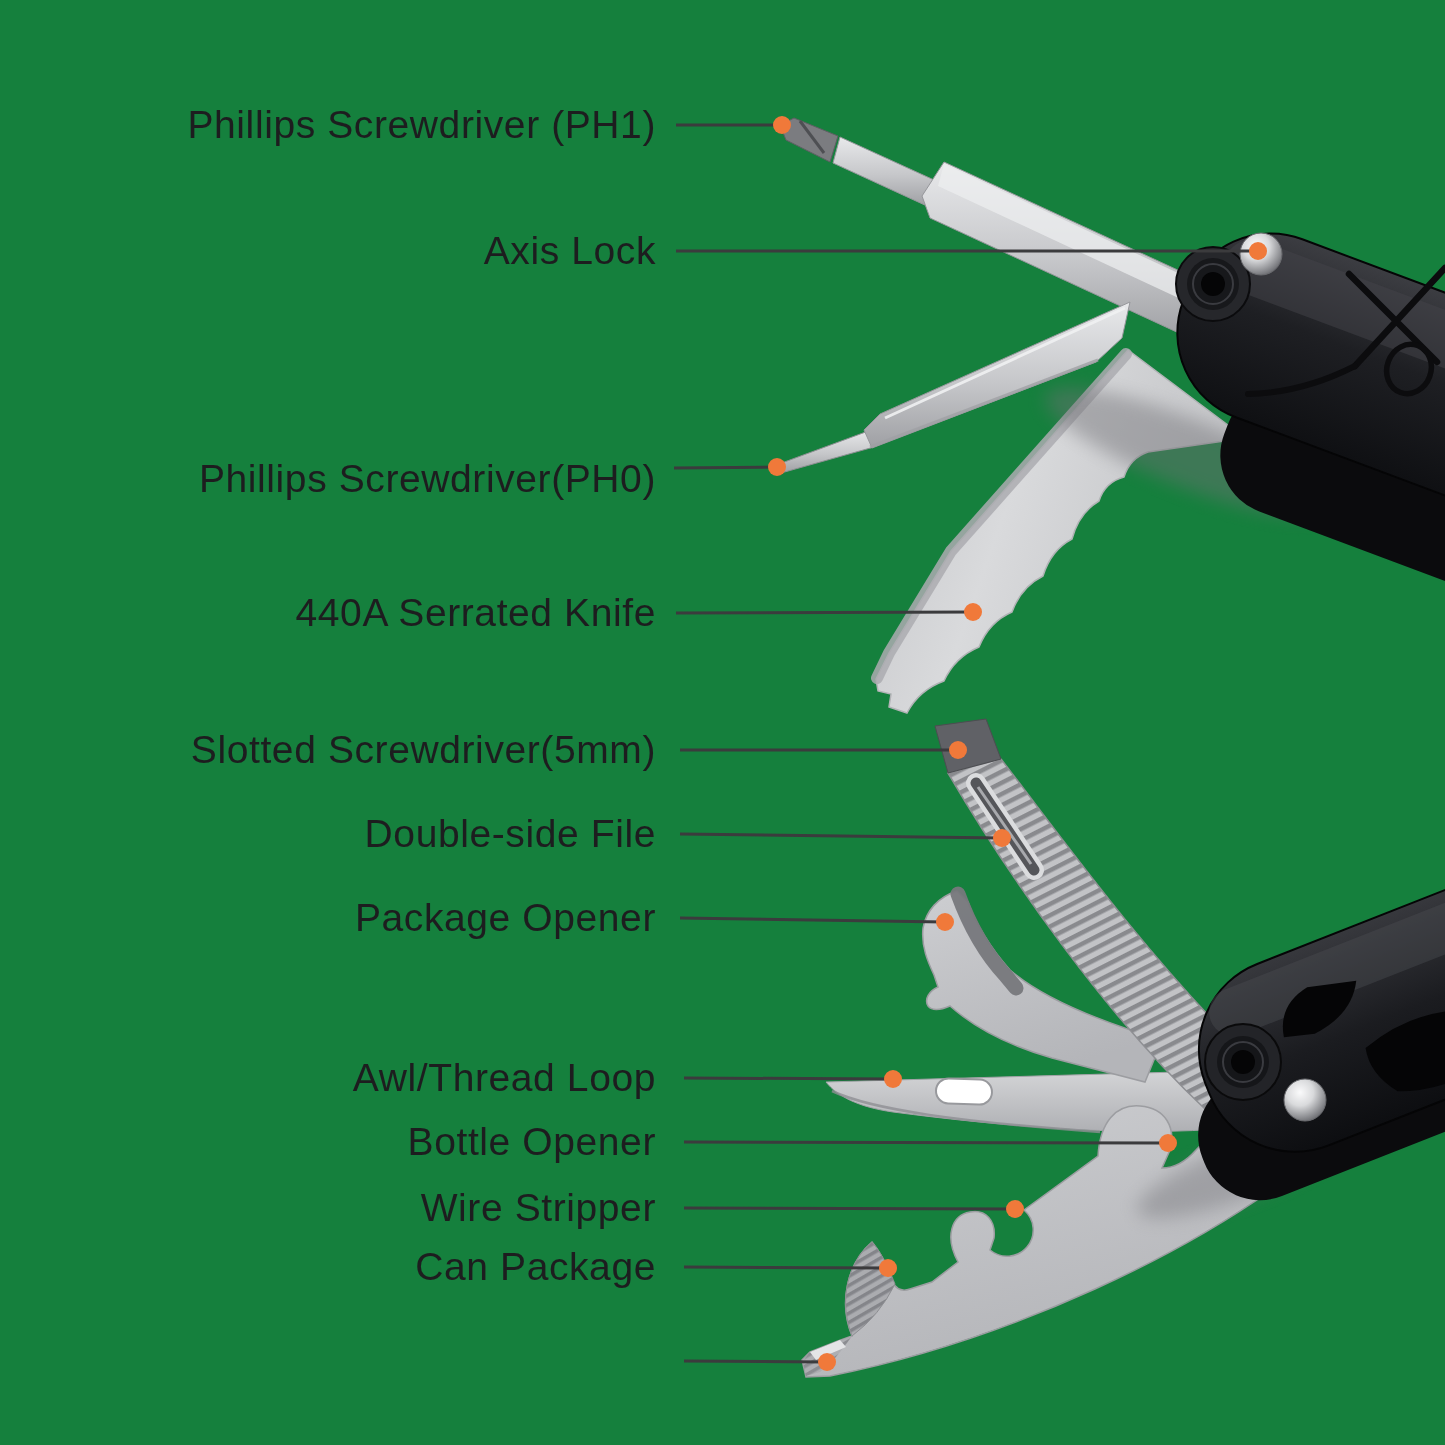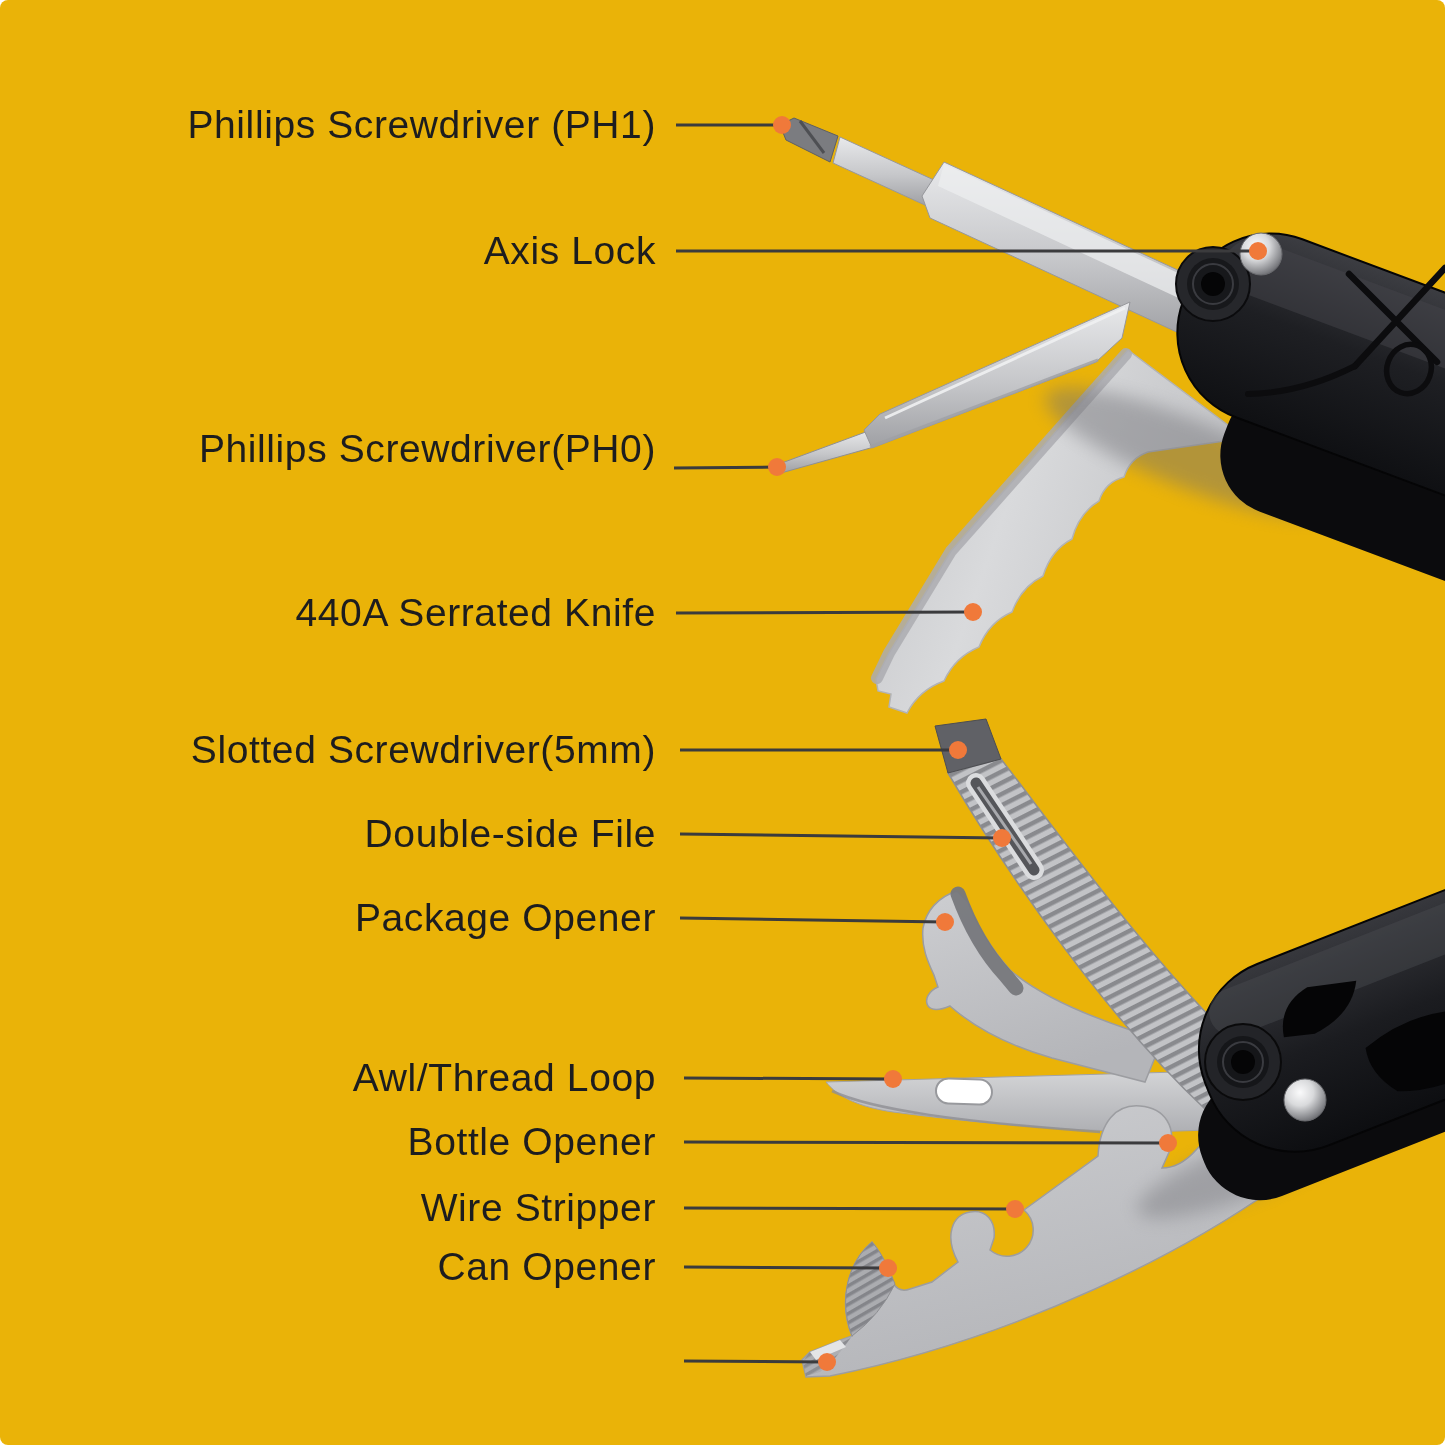--- a/index.html
+++ b/index.html
@@ -8,22 +8,21 @@
     width: 1445px;
     height: 1445px;
     background: #ffffff;
     overflow: hidden;
     font-family: "Liberation Sans", sans-serif;
   }
   .stage {
     position: relative;
     width: 1445px;
     height: 1445px;
-    background: #eab308;
-    border-radius: 8px;
+    background: #15803d;
   }
   .stage > svg {
     position: absolute;
     left: 0;
     top: 0;
   }
   .labels-layer {
     position: absolute;
     left: 0;
     top: 0;
@@ -224,24 +223,24 @@
       <circle cx="1015" cy="1209" r="9" fill="#F0793A"></circle>
       <line x1="684" y1="1267" x2="888" y2="1268" stroke="#3B3B3D" stroke-width="3"></line>
       <circle cx="888" cy="1268" r="9" fill="#F0793A"></circle>
       <line x1="684" y1="1361" x2="827" y2="1362" stroke="#3B3B3D" stroke-width="3"></line>
       <circle cx="827" cy="1362" r="9" fill="#F0793A"></circle>
     </svg>
 
   <div class="labels-layer">
       <div class="callout-label" style="top: 98px;">Phillips Screwdriver (PH1)</div>
       <div class="callout-label" style="top: 224px;">Axis Lock</div>
-      <div class="callout-label" style="top: 422px; margin-left: 34px;">Phillips Screwdriver(PH0)</div>
+      <div class="callout-label" style="top: 452px; margin-left: 34px;">Phillips Screwdriver(PH0)</div>
       <div class="callout-label" style="top: 586px;">440A Serrated Knife</div>
       <div class="callout-label" style="top: 723px;">Slotted Screwdriver(5mm)</div>
       <div class="callout-label" style="top: 807px; margin-left: 9px;">Double-side File</div>
       <div class="callout-label" style="top: 891px;">Package Opener</div>
       <div class="callout-label" style="top: 1051px;">Awl/Thread Loop</div>
       <div class="callout-label" style="top: 1115px; margin-left: 36px;">Bottle Opener</div>
       <div class="callout-label" style="top: 1181px;">Wire Stripper</div>
-      <div class="callout-label" style="top: 1240px;">Can Opener</div>
+      <div class="callout-label" style="top: 1240px;">Can Package</div>
     </div>
 
 </div>
 
 </body></html>

